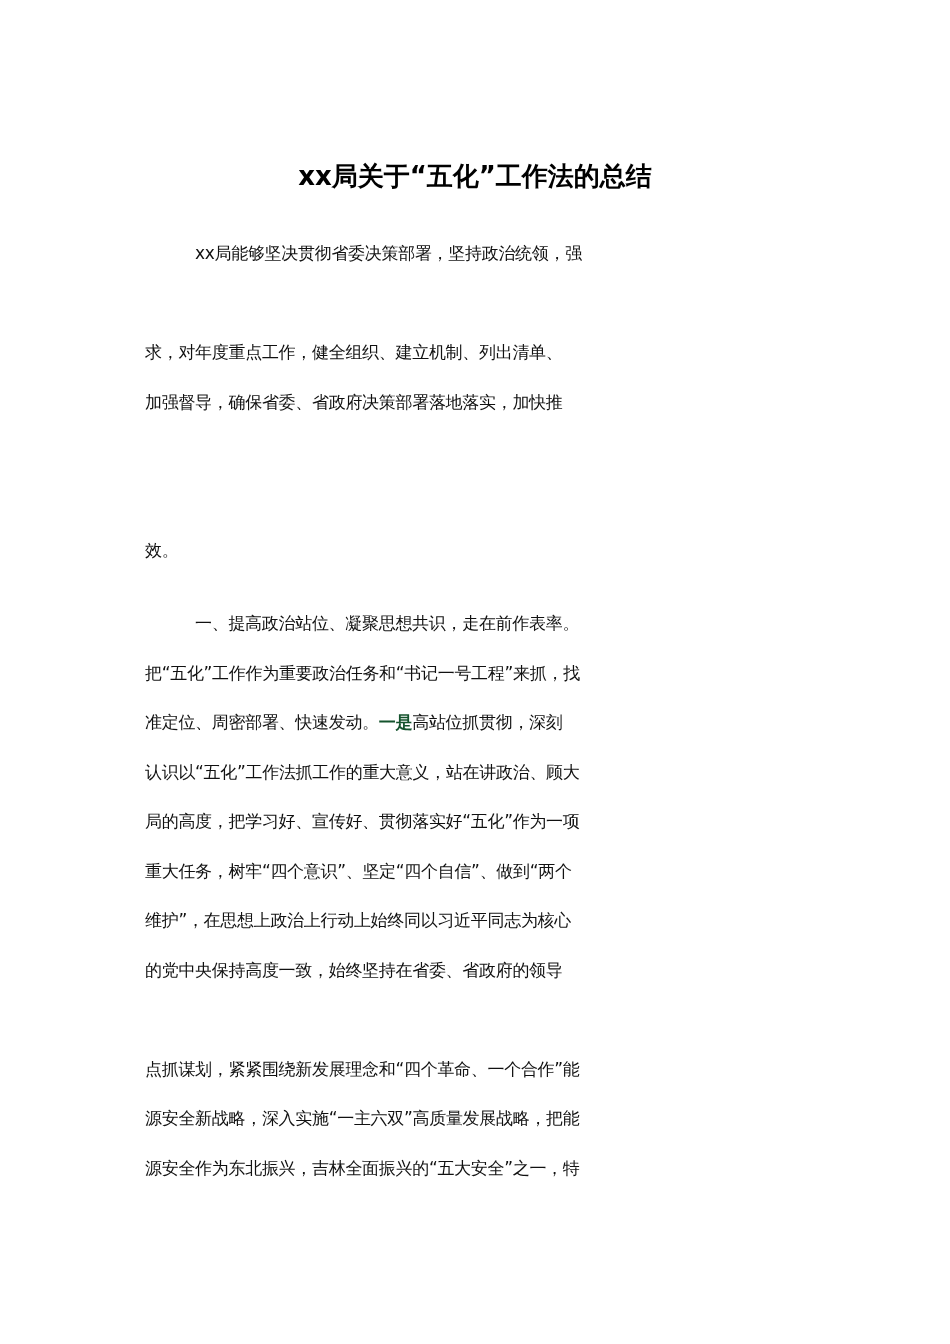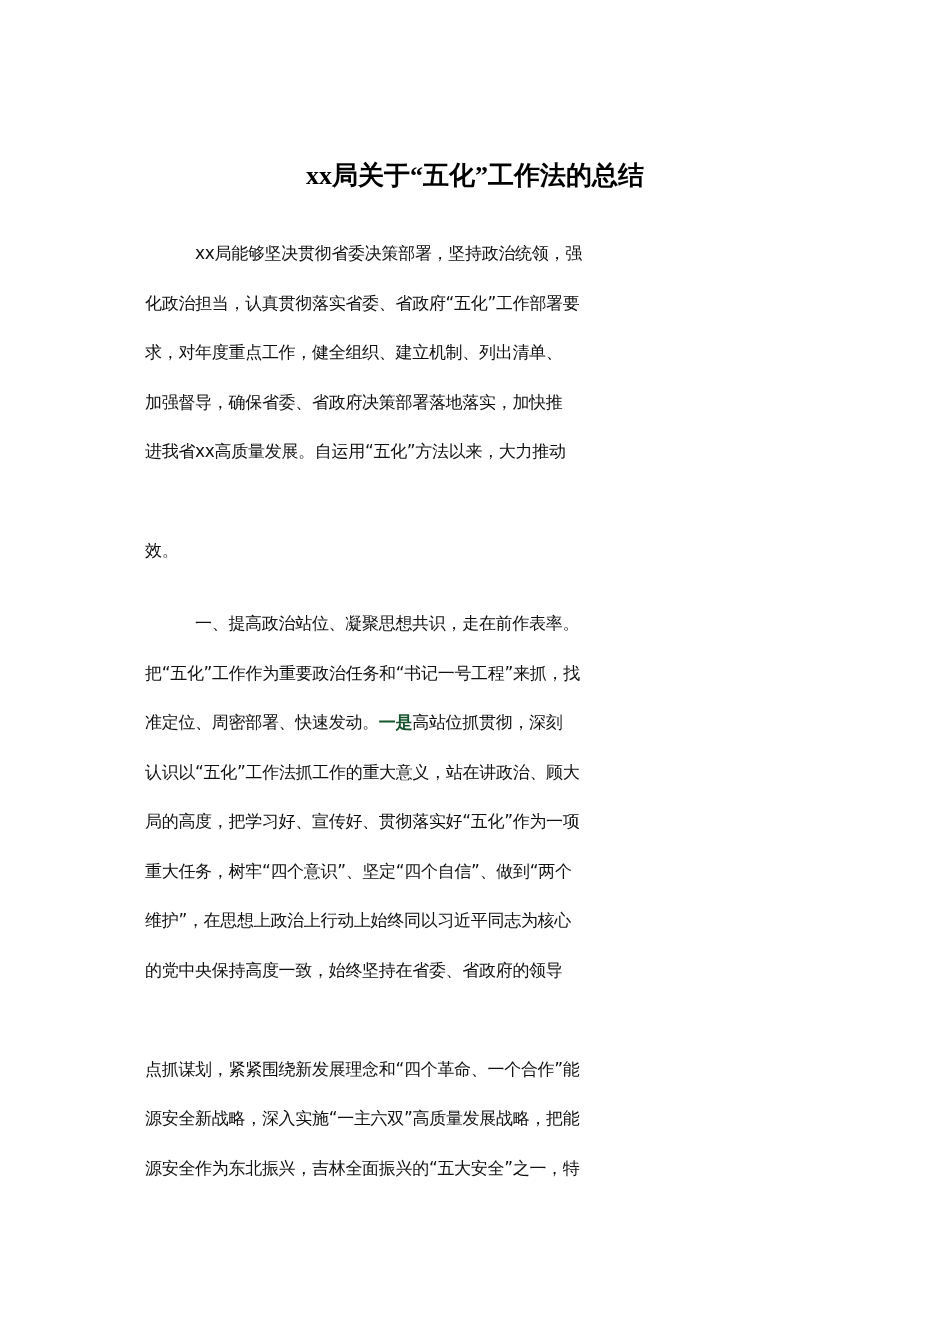--- a/index.html
+++ b/index.html
@@ -1,36 +1,34 @@
 <!DOCTYPE html>
 <html><head>
 <meta charset="utf-8">
 <style>
   html, body { margin: 0; padding: 0; background: #ffffff; }
   body { width: 950px; height: 1344px; position: relative; overflow: hidden;
          font-family: "DejaVu Sans", "Liberation Sans", sans-serif; color: #111111; }
   .page { position: absolute; left: 0; top: 0; width: 950px; height: 1344px; background: #fff; }
   .title { position: absolute; left: 0; top: 158px; width: 950px; text-align: center;
-           font-size: 26px; font-weight: bold; line-height: 36px; letter-spacing: 0px; color: #000; font-family: Liberation Serif, serif; }
+           font-size: 26px; font-weight: bold; line-height: 36px; letter-spacing: 0px; color: #000; }
   .line { position: absolute; left: 145px; width: 665px; font-size: 17px; line-height: 34px;
           white-space: nowrap; letter-spacing: -0.3px; color: #111; }
   .indent { left: 195px; }
   b { font-weight: bold; color: #14532d; }
 </style>
 </head>
 <body>
 
 <div class="page">
   <div class="title">xx局关于“五化”工作法的总结</div>
 
   <div class="line indent" style="top:236px">xx局能够坚决贯彻省委决策部署，坚持政治统领，强</div>
-  <div class="line" style="top:286px">化政治担当，认真贯彻落实省委、省政府“五化”工作部署要</div>
   <div class="line" style="top:335px">求，对年度重点工作，健全组织、建立机制、列出清单、</div>
   <div class="line" style="top:385px">加强督导，确保省委、省政府决策部署落地落实，加快推</div>
-  <div class="line" style="top:434px">进我省xx高质量发展。自运用“五化”方法以来，大力推动</div>
   <div class="line" style="top:533px">效。</div>
 
   <div class="line indent" style="top:606px">一、提高政治站位、凝聚思想共识，走在前作表率。</div>
   <div class="line" style="top:656px">把“五化”工作作为重要政治任务和“书记一号工程”来抓，找</div>
   <div class="line" style="top:705px"><span>准定位、周密部署、快速发动。</span><b>一是</b><span>高站位抓贯彻，深刻</span></div>
   <div class="line" style="top:804px">局的高度，把学习好、宣传好、贯彻落实好“五化”作为一项</div>
   <div class="line" style="top:755px">认识以“五化”工作法抓工作的重大意义，站在讲政治、顾大</div>
   <div class="line" style="top:854px">重大任务，树牢“四个意识”、坚定“四个自信”、做到“两个</div>
   <div class="line" style="top:953px">的党中央保持高度一致，始终坚持在省委、省政府的领导</div>
   <div class="line" style="top:903px">维护”，在思想上政治上行动上始终同以习近平同志为核心</div>

